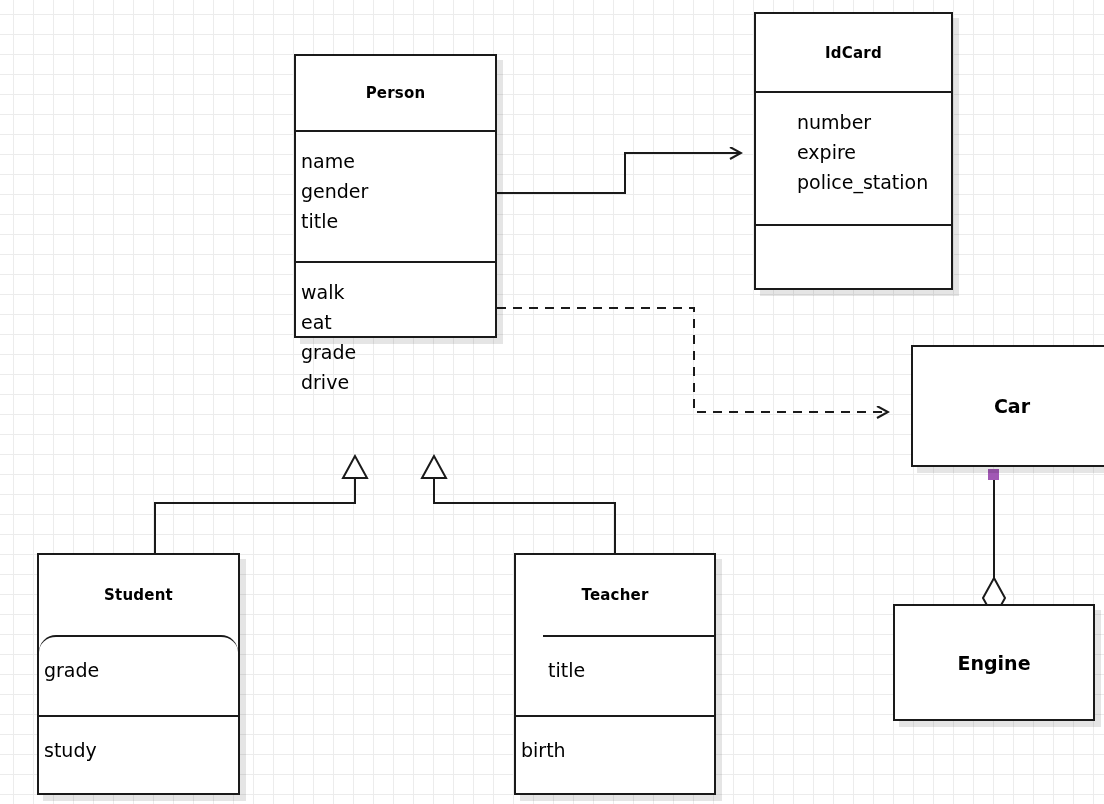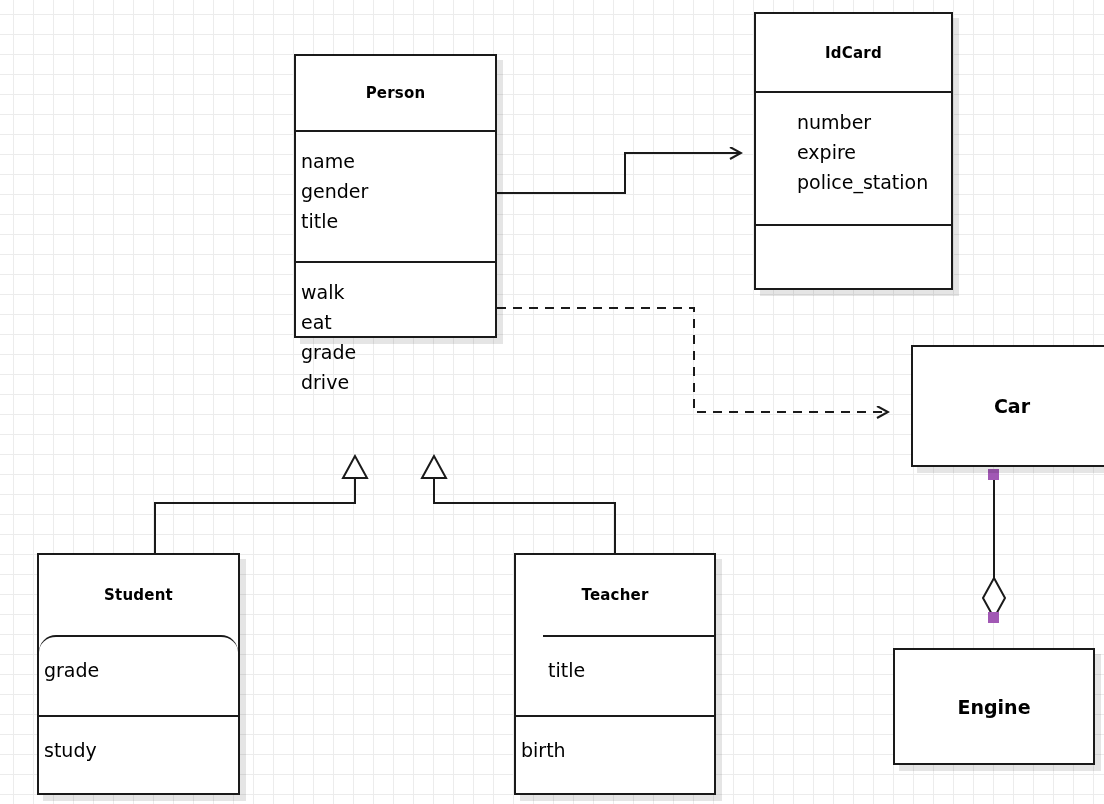--- a/index.html
+++ b/index.html
@@ -170,17 +170,17 @@
     </div>
     <div class="compartment member-list single" style="height:80px;">
       <div>birth</div>
     </div>
   </div>
 
   <div class="uml-box" style="left:893px; top:345px; width:202px; height:122px;margin-left:18px;">
     <div class="simple-title">Car</div>
   </div>
 
-  <div class="uml-box" style="left:893px; top:648px; width:202px; height:117px;">
+  <div class="uml-box" style="left:893px; top:604px; width:202px; height:117px;">
     <div class="simple-title">Engine</div>
   </div>
 
 </div>
 
 </body></html>

